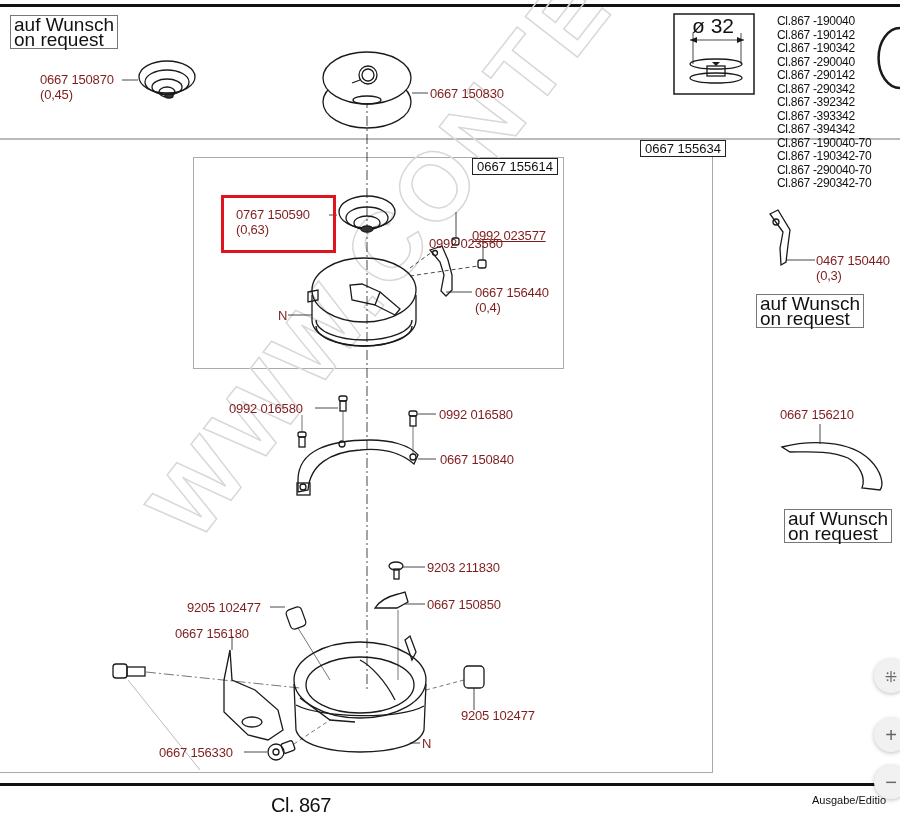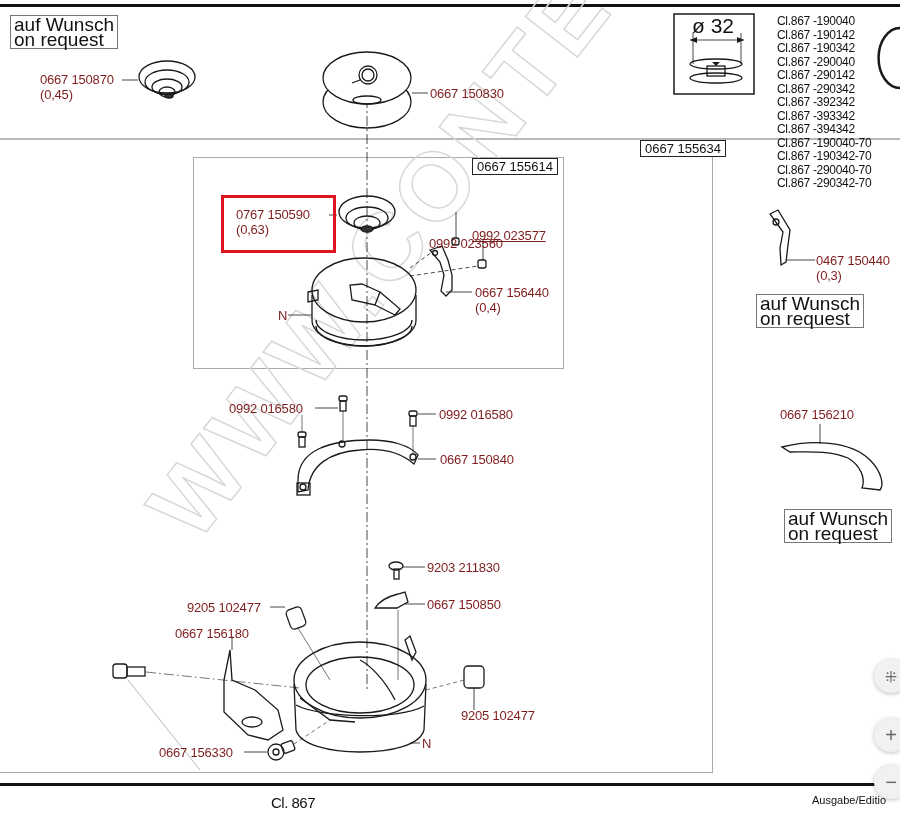--- a/index.html
+++ b/index.html
@@ -12,21 +12,21 @@
   .boxnote span { display: block; }
   .asmlabel { position: absolute; border: 1.5px solid #222; background: #fff; padding: 0 4px; font-size: 13px; line-height: 15px; }
   .model-list { position: absolute; left: 777px; top: 15px; font-size: 12px; line-height: 13.5px; letter-spacing: -0.3px; }
   .model-list div { white-space: nowrap; }
   .topline { position: absolute; left: 0; top: 4px; width: 900px; height: 3px; background: #111; }
   .sep1 { position: absolute; left: 0; top: 138px; width: 900px; height: 2px; background: #b9b9b9; }
   .botline { position: absolute; left: 0; top: 783px; width: 880px; height: 3px; background: #111; }
   .outerbox { position: absolute; left: -2px; top: 140px; width: 714px; height: 632px; border-right: 1.5px solid #aaa; border-bottom: 1.5px solid #aaa; }
   .innerbox { position: absolute; left: 193px; top: 157px; width: 369px; height: 210px; border: 1.5px solid #aaa; }
   .highlight { position: absolute; left: 221px; top: 195px; width: 109px; height: 52px; border: 3px solid #e0141e; }
-  .footer-title { position: absolute; left: 271px; top: 794px; font-size: 15px; letter-spacing: -0.5px; text-align: right; }
+  .footer-title { position: absolute; left: 271px; top: 794px; font-size: 20px; letter-spacing: -0.5px; text-align: right; }
   .footer-edition { position: absolute; left: 812px; top: 794px; font-size: 11px; white-space: nowrap; }
   .zoom-btn { position: absolute; width: 34px; height: 34px; border-radius: 50%; background: #f1f1f1;
               box-shadow: 0 1px 4px rgba(0,0,0,0.25); display: flex; align-items: center; justify-content: center;
               color: #666; font-size: 20px; cursor: pointer; }
   svg { position: absolute; left: 0; top: 0; }
   .wm { position: absolute; left: 170px; top: 470px; font-size: 96px; font-weight: bold; color: transparent;
         -webkit-text-stroke: 1.5px #d8d8d8; transform: rotate(-52deg); transform-origin: left center; white-space: nowrap; letter-spacing: 6px; }
 </style>
 </head>
 <body>

